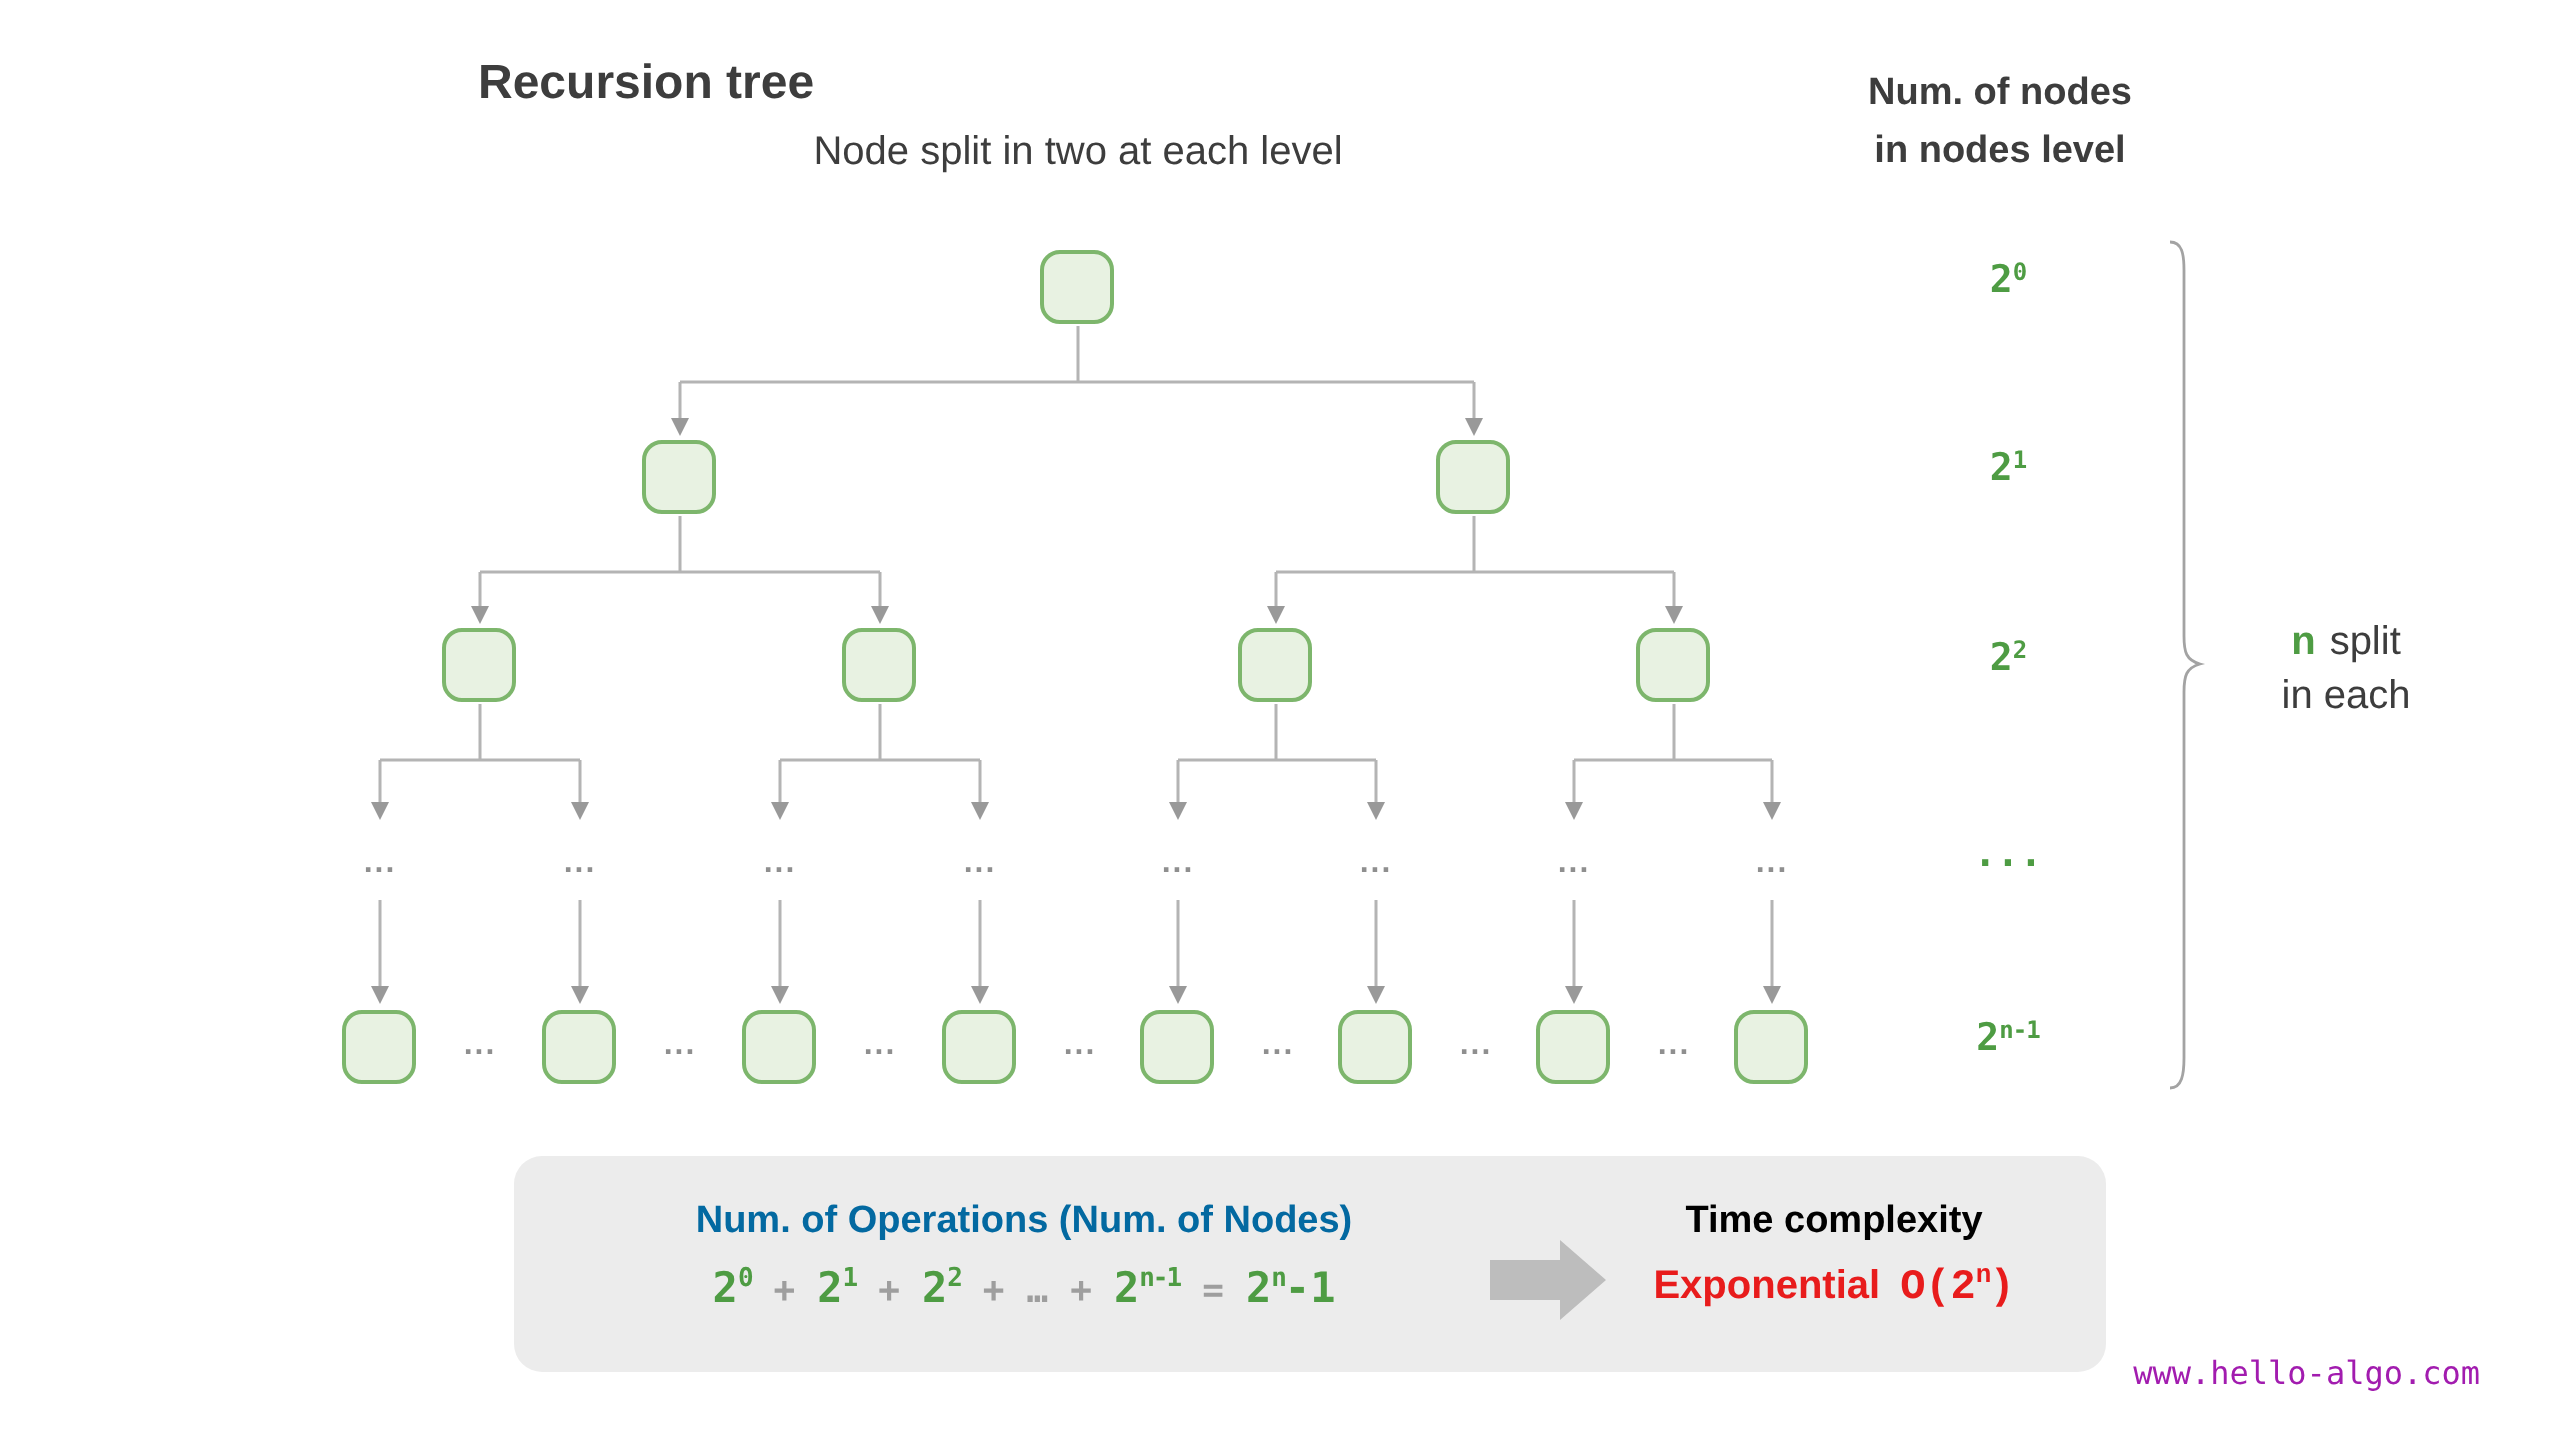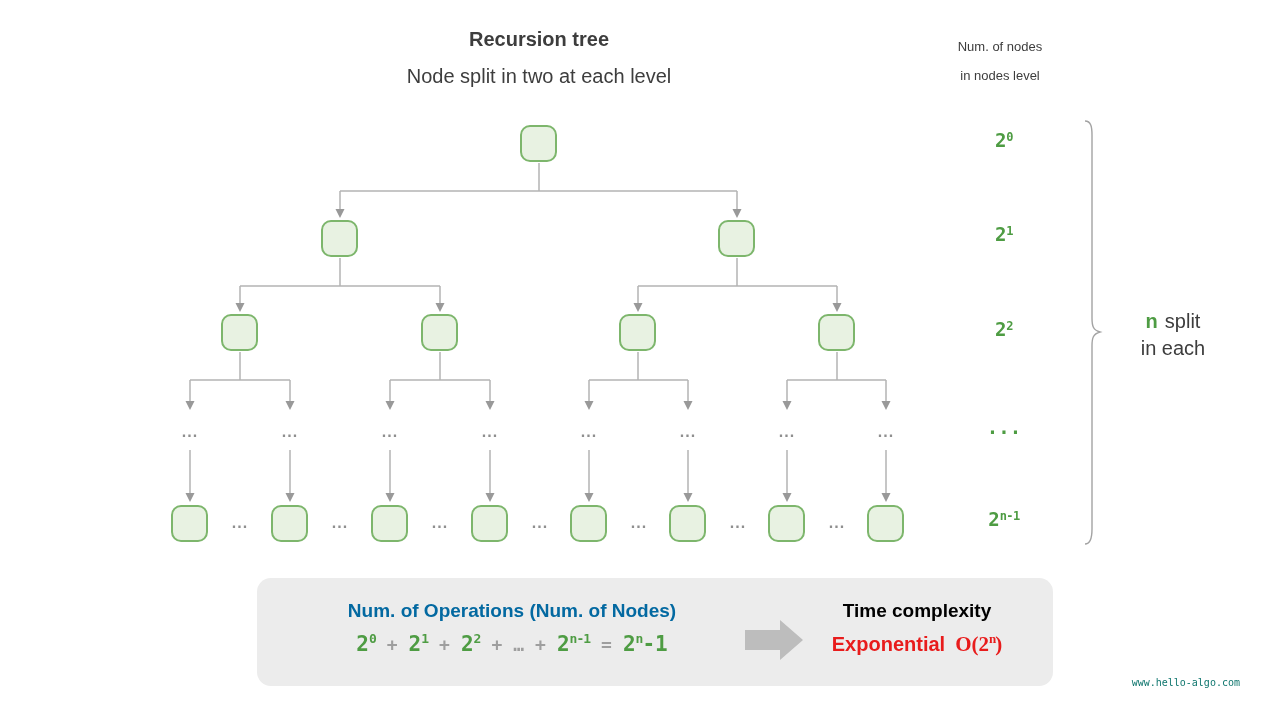--- a/index.html
+++ b/index.html
@@ -3,26 +3,26 @@
 <meta charset="utf-8">
 <style>
   html,body{margin:0;padding:0;}
   body{
     width:1280px;height:720px;position:relative;overflow:hidden;
     background:#ffffff;font-family:"Liberation Sans",sans-serif;
     -webkit-font-smoothing:antialiased;
   }
   .abs{position:absolute;}
   
-  .tree-title{left:239px;top:28px;width:600px;text-align:center;
-    font-size:20px;font-weight:700;color:#3d3d3d;}
+  .tree-title{left:239px;top:28px;width:600px;text-align:left;
+    font-size:24px;font-weight:700;color:#3d3d3d;}
   .tree-subtitle{left:239px;top:65px;width:600px;text-align:center;
     font-size:20px;font-weight:400;color:#3d3d3d;}
   .right-header{left:890px;top:32px;width:220px;text-align:center;
-    font-size:13px;font-weight:400;color:#3d3d3d;line-height:29px;}
+    font-size:19px;font-weight:700;color:#3d3d3d;line-height:29px;}
   
   .node{position:absolute;width:33px;height:33px;background:#e8f2e2;
     border:2.5px solid #7db66c;border-radius:10px;box-sizing:content-box;}
   
   .tdots{position:absolute;width:30px;text-align:center;
     font-size:16px;font-weight:700;color:#8f8f8f;letter-spacing:1px;line-height:16px;}
   
   .lvl{position:absolute;left:972px;width:64px;text-align:center;
     font-family:"DejaVu Sans Mono",monospace;font-weight:700;
     font-size:19px;color:#4e9c43;}
@@ -40,25 +40,25 @@
     display:flex;justify-content:center;align-items:baseline;gap:11px;
     font-family:"DejaVu Sans Mono",monospace;font-weight:700;font-size:21px;}
   .formula .term{color:#4e9c43;}
   .formula .op{color:#9e9e9e;font-size:18px;}
   .fsup{font-size:13px;position:relative;top:-8px;letter-spacing:-1px;}
   .time-title{position:absolute;left:540px;top:22px;width:240px;text-align:center;
     font-size:19px;font-weight:700;color:#000000;}
   .complexity{position:absolute;left:540px;top:54px;width:240px;
     display:flex;justify-content:center;align-items:baseline;gap:10px;color:#e81c1c;}
   .complexity .word{font-size:20px;font-weight:700;}
-  .complexity .big-o{font-family:Liberation Serif, serif;
+  .complexity .big-o{font-family:Liberation Mono, monospace;
     font-weight:700;font-size:21px;}
   
   .watermark{right:40px;top:677px;font-family:"DejaVu Sans Mono",monospace;
-    font-size:10px;color:#0f766e;}
+    font-size:16px;color:#a21caf;}
 </style>
 </head>
 <body>
 
 <div class="abs tree-title">Recursion tree</div>
 <div class="abs tree-subtitle">Node split in two at each level</div>
 <div class="abs right-header">
   <div>Num. of nodes</div>
   <div>in nodes level</div>
 </div>

